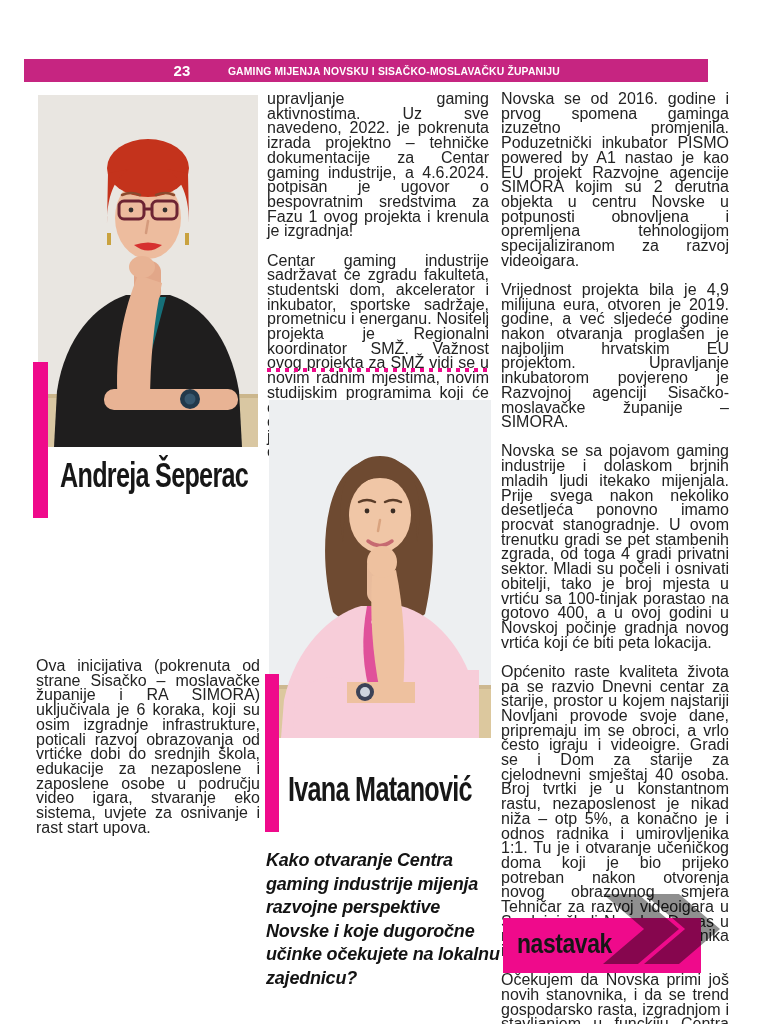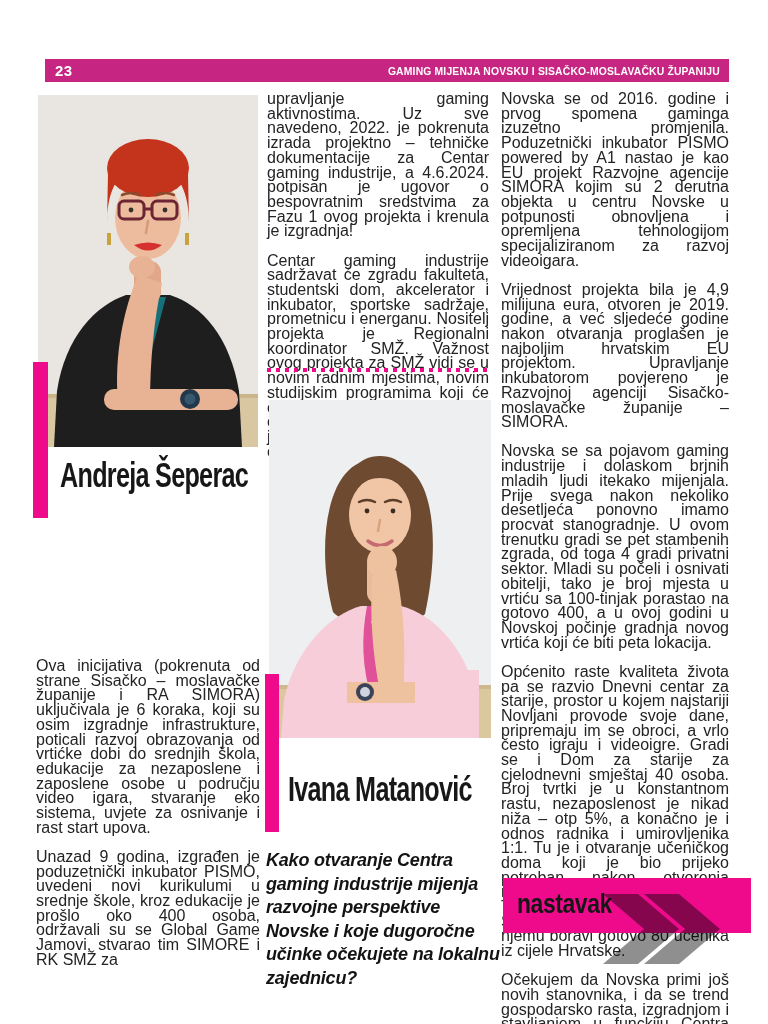--- a/index.html
+++ b/index.html
@@ -1,22 +1,22 @@
 <!DOCTYPE html>
 <html lang="hr" style="--header-pink: #c62581; --accent-pink: #ef0a8b;"><head>
 <meta charset="utf-8">
 <style>
   html,body{margin:0;padding:0;background:#ffffff;}
   .page{position:relative;width:768px;height:1024px;background:#ffffff;overflow:hidden;
         font-family:"Liberation Sans","DejaVu Sans",sans-serif;}
 
   
-  .header-bar{position:absolute;left:45px;top:59px;width:684px;height:23px;
+  .header-bar{position:absolute;left:24px;top:59px;width:684px;height:23px;
               background:var(--header-pink,#c62581);display:flex;align-items:center;
-              justify-content:space-between;box-sizing:border-box;padding:0 9px 0 10px;}
+              justify-content:center;box-sizing:border-box;padding:0 9px 0 10px;}
   .page-num{color:#fff;font-weight:700;font-size:15px;letter-spacing:.3px;}
   .header-title{color:#fff;font-weight:700;font-size:11.5px;white-space:nowrap;
                 transform:scaleX(.9);transform-origin:right center;letter-spacing:.2px;}
 
   
   .body-text{position:absolute;color:#232323;}
   .body-text p{margin:0 0 14.5px 0;font-size:16px;line-height:14.7px;text-align:justify;}
 
   .accent-bar{position:absolute;background:var(--accent-pink,#ef0a8b);}
   .bar1{left:33px;top:362px;width:15px;height:156px;}
@@ -38,21 +38,21 @@
 
   .dotted-divider{position:absolute;left:267px;top:368px;width:222px;height:4px;
      background:repeating-linear-gradient(to right,var(--accent-pink,#ef0a8b) 0 4.5px,transparent 4.5px 9px);}
 
   .photo{position:absolute;overflow:hidden;}
   .photo svg{display:block;}
   .photo1{left:38px;top:95px;width:220px;height:352px;}
   .photo2{left:269px;top:400px;width:222px;height:338px;}
 
   
-  .nastavak-banner{position:absolute;left:503px;top:878px;width:248px;height:55px;
+  .nastavak-banner{position:absolute;left:503px;top:918px;width:198px;height:55px;
                    background:var(--accent-pink,#ef0a8b);}
   .nastavak-label{position:absolute;left:14px;top:11px;margin:0;font-weight:700;font-size:27px;
                   color:#161616;letter-spacing:-.5px;transform:scaleX(.85);transform-origin:left top;
                   white-space:nowrap;}
   .chevron{position:absolute;width:76px;height:70px;background:#8f8f8f;mix-blend-mode:multiply;
            clip-path:polygon(0 0,46% 0,100% 50%,46% 100%,0 100%,54% 50%);}
   .chevron-1{left:603px;top:894px;}
   .chevron-2{left:644px;top:894px;}
 </style>
 </head>
@@ -92,21 +92,20 @@
       <ellipse cx="104" cy="172" rx="13" ry="11" fill="#e8b394"></ellipse>
       <rect x="66" y="294" width="134" height="21" rx="10" fill="#e8b394"></rect>
       <circle cx="152" cy="304" r="10" fill="#22394b"></circle>
       <circle cx="152" cy="304" r="5.5" fill="#37576e"></circle>
     </svg>
   </div>
   <div class="accent-bar bar1"></div>
   <h2 class="person-name name1">Andreja Šeperac</h2>
   <div class="body-text body1">
       <p>Ova inicijativa (pokrenuta od strane Sisačko – moslavačke županije i RA SIMORA) uključivala je 6 koraka, koji su osim izgradnje infrastrukture, poticali razvoj obrazovanja od vrtićke dobi do srednjih škola, edukacije za nezaposlene i zaposlene osobe u području video igara, stvaranje eko sistema, uvjete za osnivanje i rast start upova.</p>
-      <p>Unazad 9 godina, izgrađen je poduzetnički inkubator PISMO, uvedeni novi kurikulumi u srednje škole, kroz edukacije je prošlo oko 400 osoba, održavali su se Global Game Jamovi, stvarao tim SIMORE i RK SMŽ za</p>
     </div>
 
   <div class="body-text col2-top">
       <p>upravljanje gaming aktivnostima. Uz sve navedeno, 2022. je pokrenuta izrada projektno – tehničke dokumentacije za Centar gaming industrije, a 4.6.2024. potpisan je ugovor o bespovratnim sredstvima za Fazu 1 ovog projekta i krenula je izgradnja!</p>
       <p>Centar gaming industrije sadržavat će zgradu fakulteta, studentski dom, akcelerator i inkubator, sportske sadržaje, prometnicu i energanu. Nositelj projekta je Regionalni koordinator SMŽ. Važnost ovog projekta za SMŽ vidi se u novim radnim mjestima, novim studijskim programima koji će omogućiti mladim ljudima da ostanu u SMŽ, daljnjem jačanju poduzetništva i obrtništva.</p>
     </div>
   <div class="dotted-divider"></div>
   <div class="photo photo2" aria-label="Portret: žena smeđe valovite kose u ružičastom sakou">
     <svg viewBox="0 0 222 338" width="222" height="338">
       <rect width="222" height="338" fill="#edeff1"></rect>

